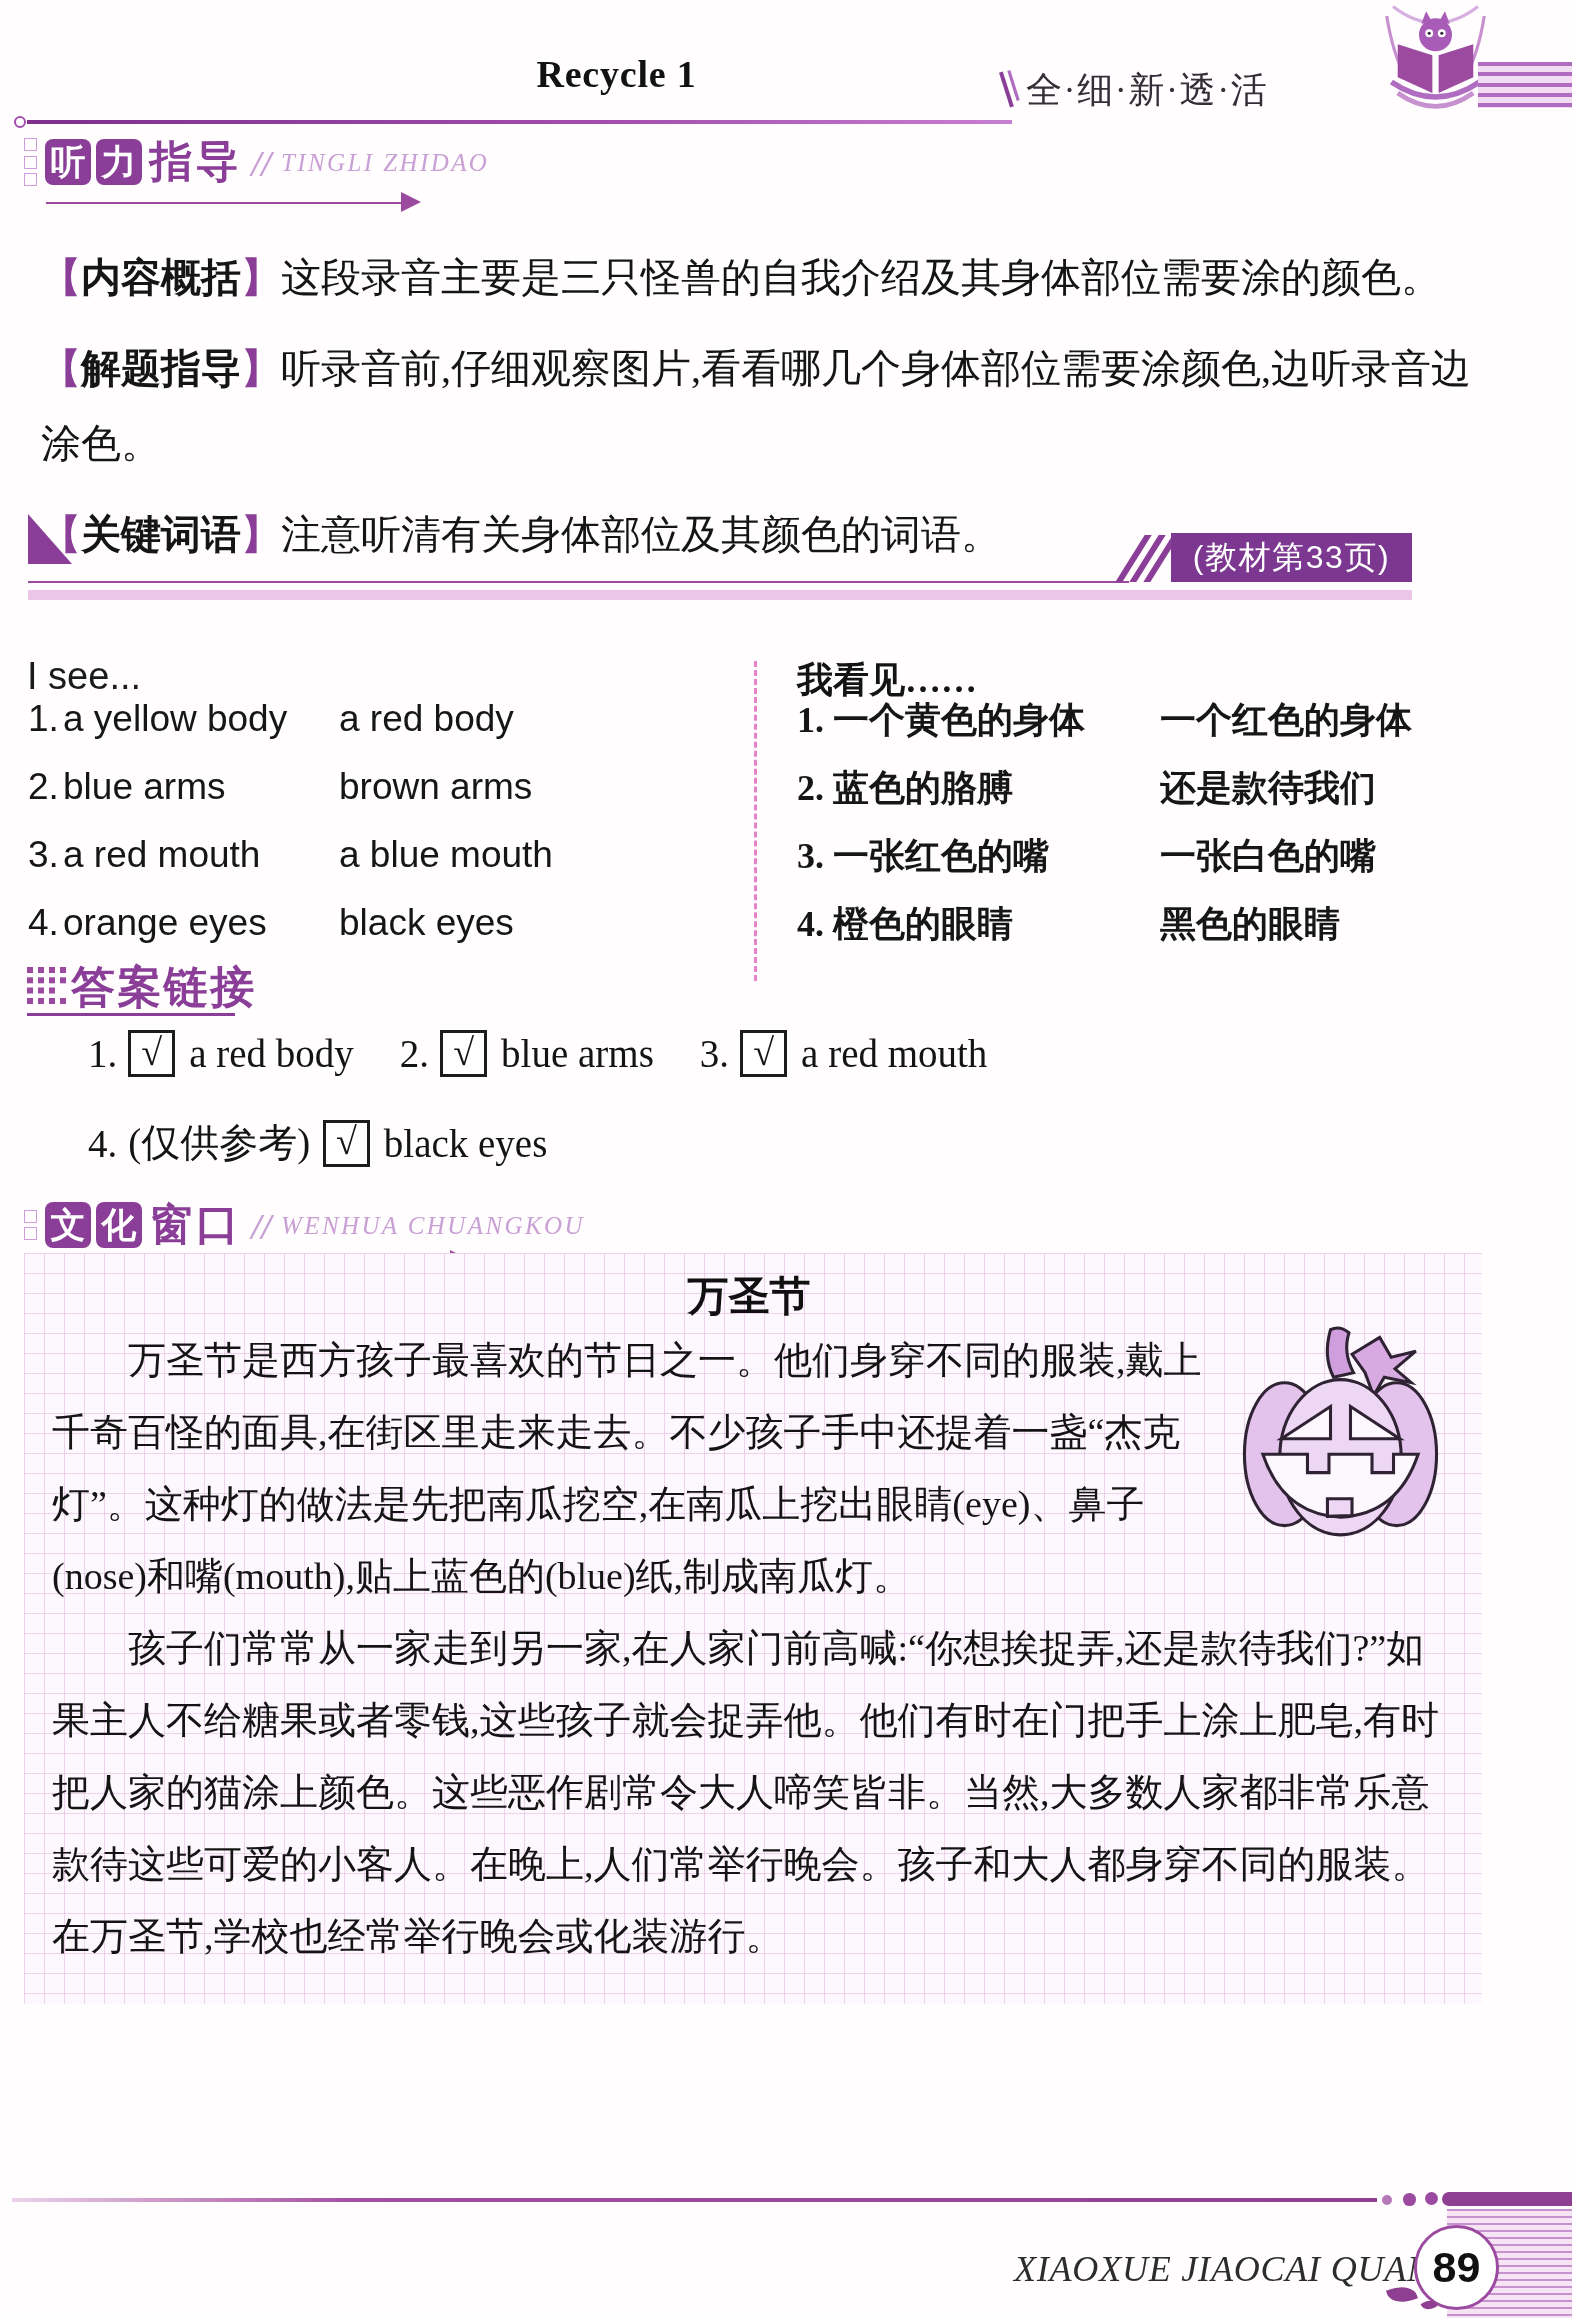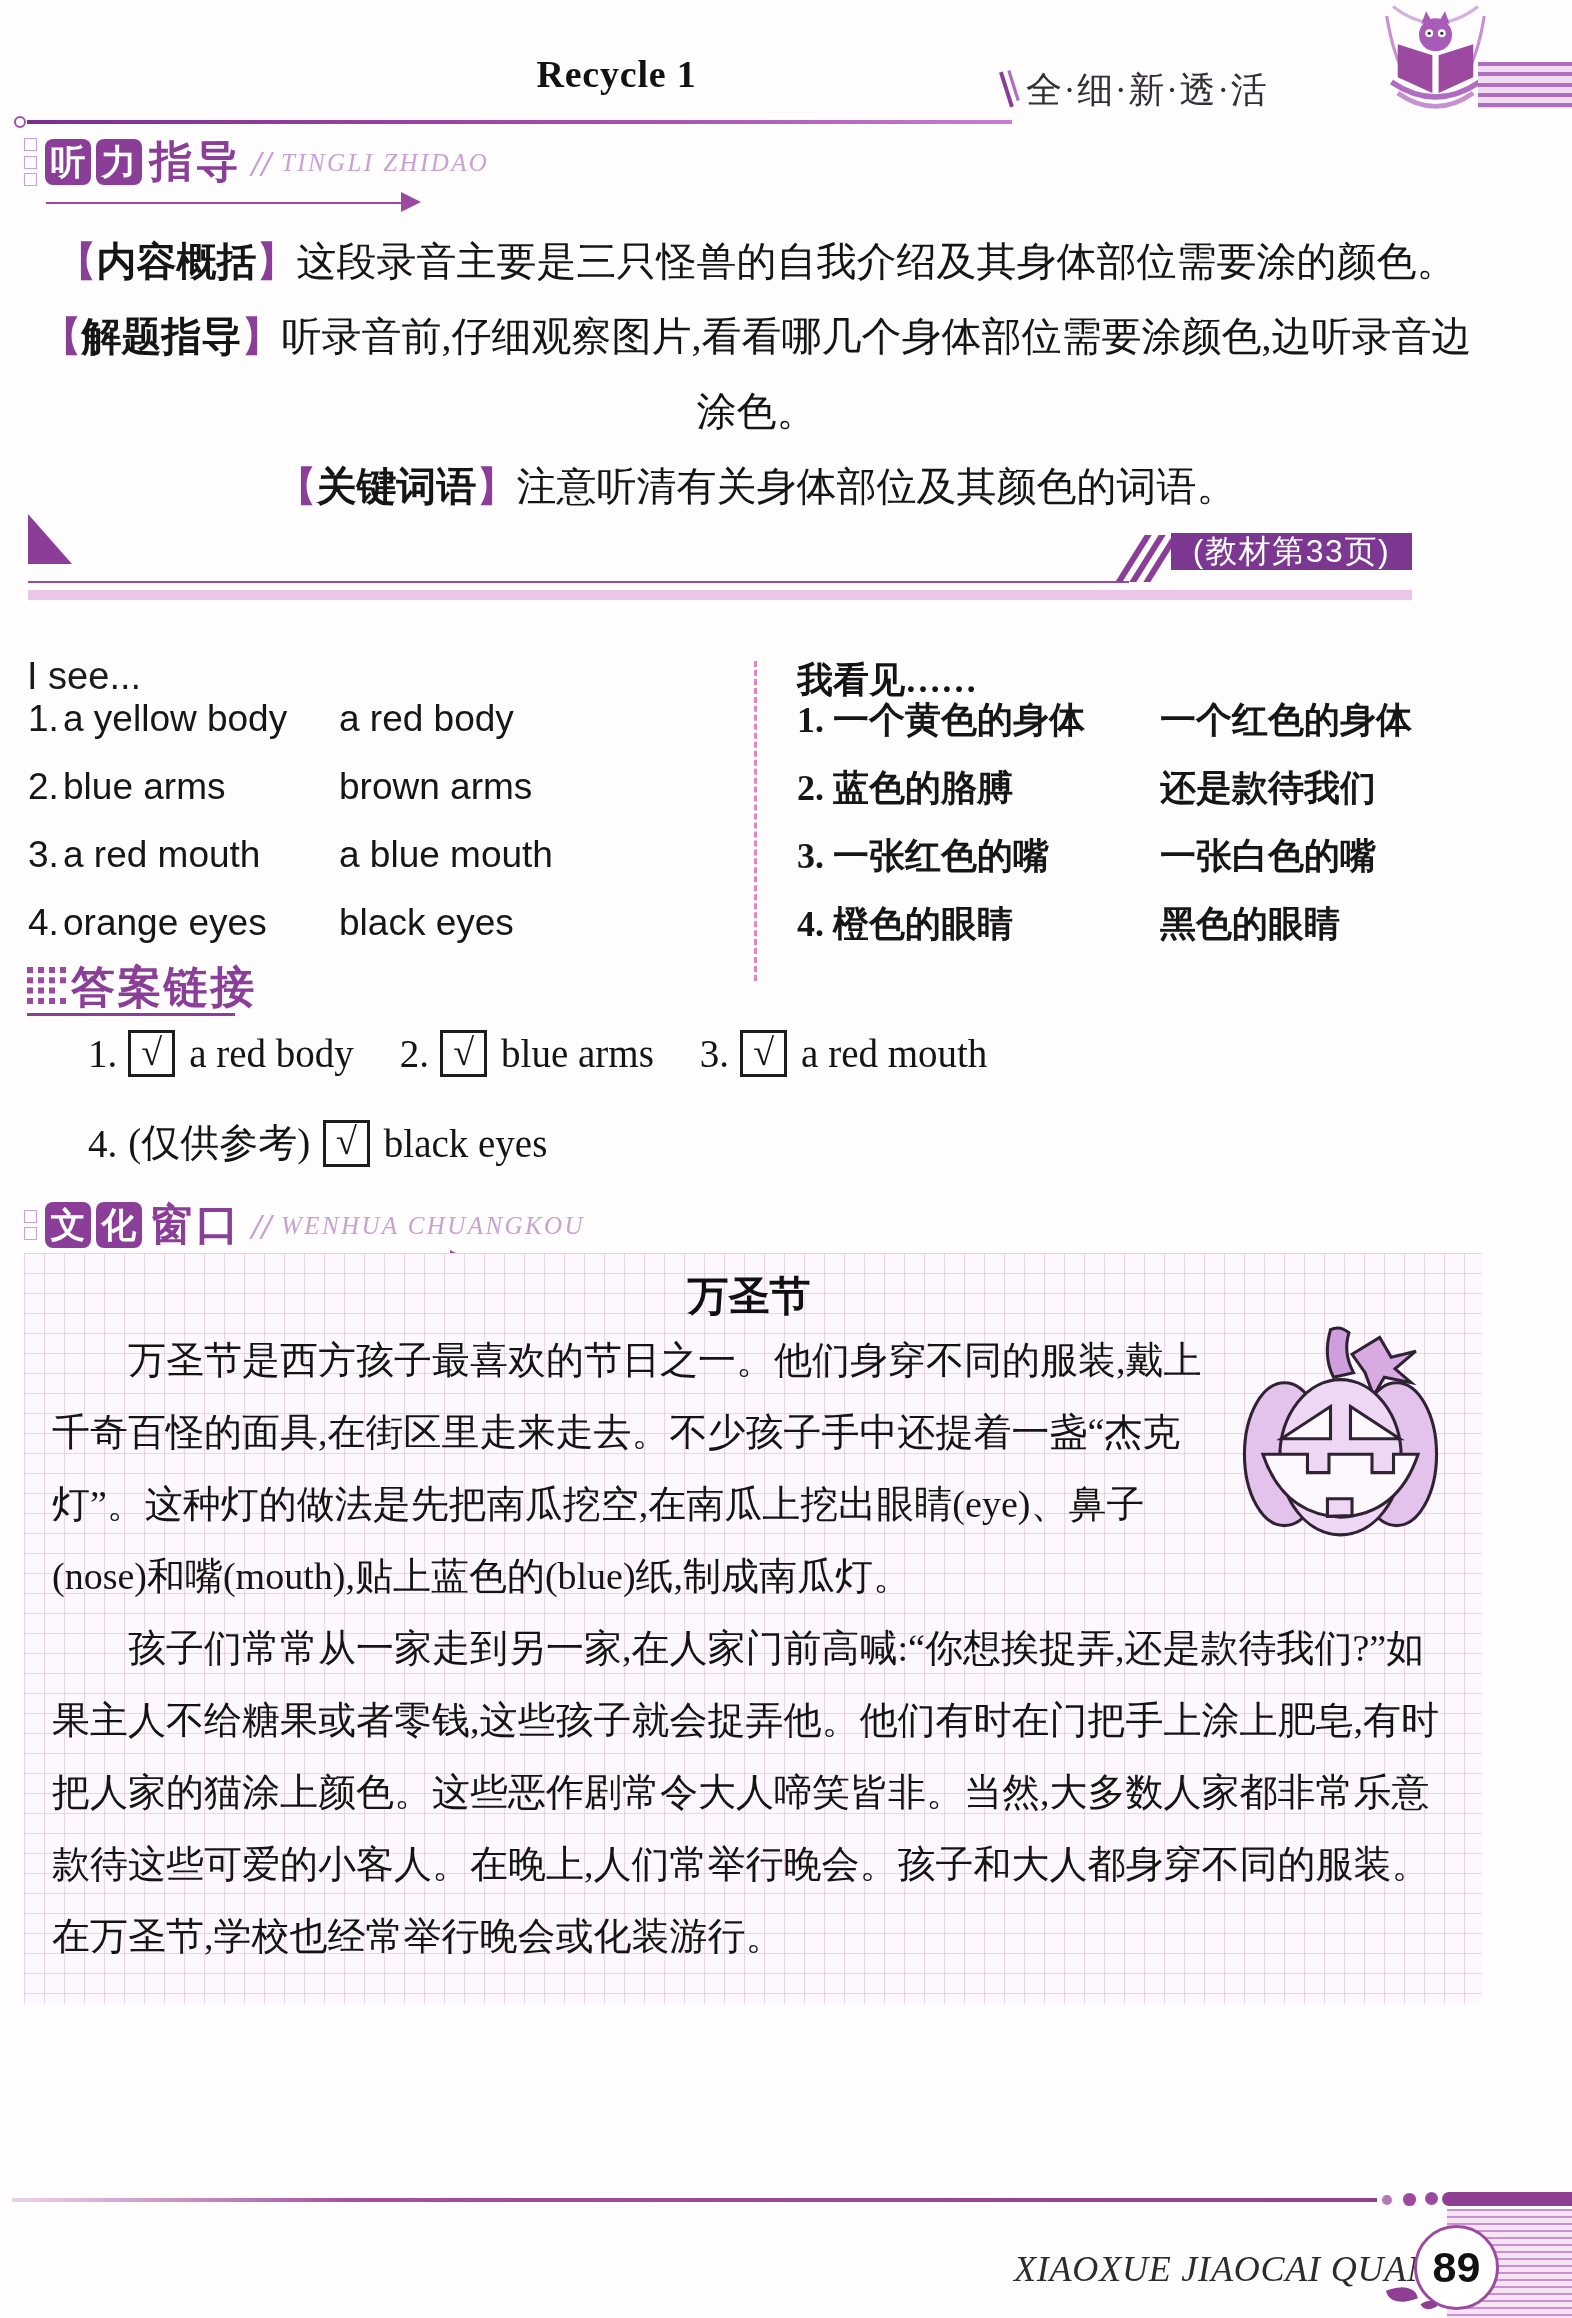--- a/index.html
+++ b/index.html
@@ -30,32 +30,32 @@
   .badge-rest{font-size:43px;font-weight:bold;color:#8a3e97;margin:0 9.5px 0 3.2px;letter-spacing:3.2px;
     font-family:"Liberation Sans",sans-serif;}
   .slash{font-size:36px;color:#c9a0d4;font-style:italic;margin:4.7px 9.5px 0 0;font-weight:bold;}
   .romanized{font-style:italic;font-size:25px;color:#c9a0d4;letter-spacing:2.4px;margin-top:1px;}
   .arrow-line{position:absolute;height:2.4px;background:#9b4aa0;}
   .arrow-head{position:absolute;width:0;height:0;border-top:10.3px solid transparent;
     border-bottom:10.3px solid transparent;border-left:20.5px solid #9b4aa0;}
 
   
   .guide{position:absolute;left:25px;top:224px;width:1463px;font-size:40px;line-height:75px;color:#151515;}
-  .guide p{margin:0;text-align:center;}
+  .guide p{margin:16px;}
   .bracket{color:#8a3e97;font-weight:bold;}
   .glabel{font-weight:bold;}
 
   
   .ex-triangle{position:absolute;left:28px;top:514px;width:44px;height:50px;background:#8a3e97;
     clip-path:polygon(0 0,100% 100%,0 100%);}
   .ex-title{position:absolute;left:88px;top:511px;font-size:44px;font-weight:bold;color:#101010;}
   .ex-underline{position:absolute;left:28px;top:581px;width:1101px;height:2.4px;background:#9b4aa0;}
   .ex-band{position:absolute;left:28px;top:590px;width:1384px;height:10.3px;background:#ecc6e8;}
   .ex-stripe{position:absolute;top:535px;width:7px;height:47px;background:#8a3e97;transform:skewX(-32deg);}
-  .ex-badge{position:absolute;left:1171px;top:533px;width:241px;height:37px;background:#7c3890;color:#fff;
+  .ex-badge{position:absolute;left:1171px;top:533px;width:241px;height:49px;background:#7c3890;color:#fff;
     font-size:32px;display:flex;align-items:center;justify-content:center;letter-spacing:1.6px;
     font-family:"Liberation Sans",sans-serif;}
 
   
   .col-head-en{position:absolute;left:27px;top:655px;font-size:38px;font-family:"Liberation Sans",sans-serif;color:#1b1b1b;}
   .col-head-zh{position:absolute;left:797px;top:656px;font-size:36px;font-weight:bold;}
   .divider{position:absolute;left:754px;top:661px;height:320px;border-left:3.2px dashed #e583c8;}
   .en-rows{position:absolute;left:28px;top:685px;width:710px;font-family:"Liberation Sans",sans-serif;font-size:37px;color:#161616;}
   .zh-rows{position:absolute;left:797px;top:686px;width:734px;font-size:36px;color:#161616;font-weight:bold;}
   .xrow{display:flex;height:68px;align-items:center;}

